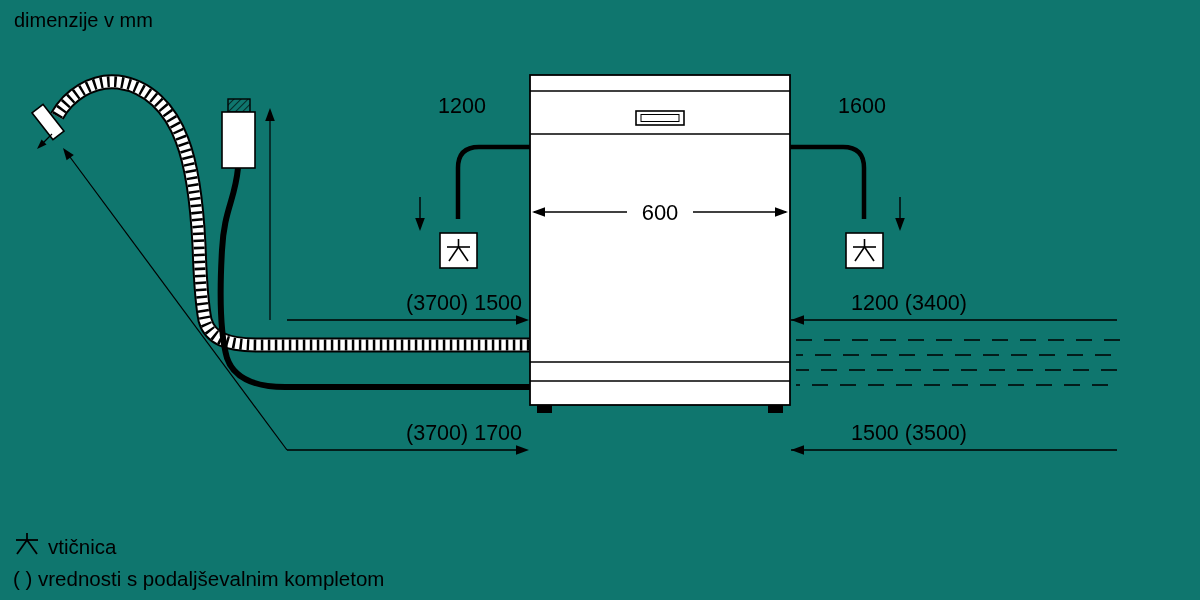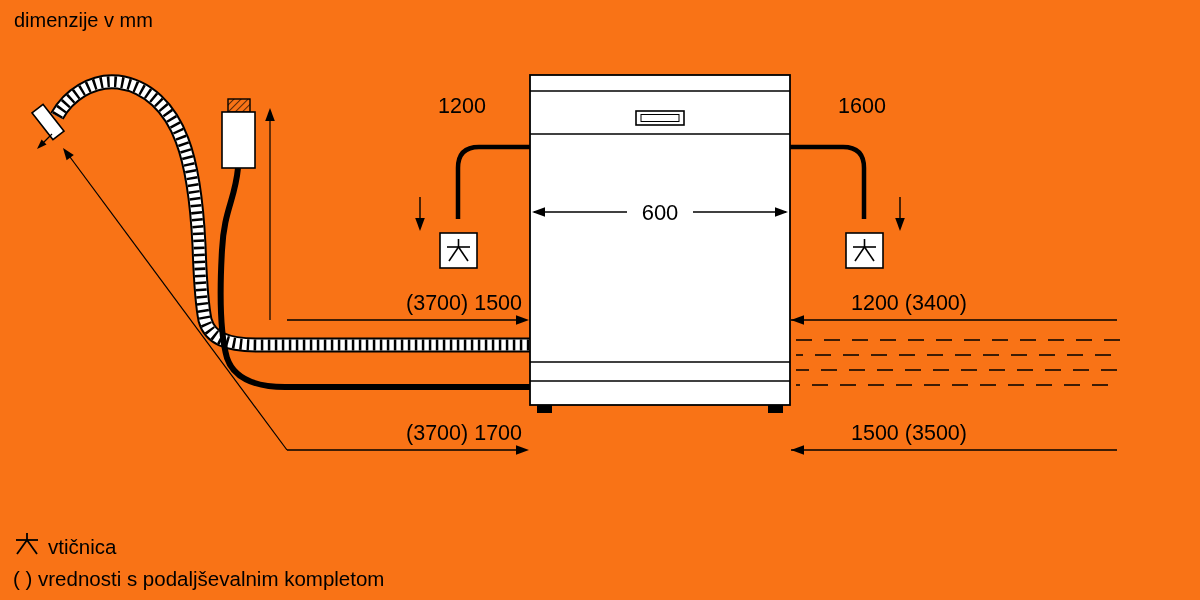--- a/index.html
+++ b/index.html
@@ -1,16 +1,16 @@
 <!DOCTYPE html>
 <html><head>
 <meta charset="utf-8">
 <style>
   html,body{margin:0;padding:0;background:#ffffff;}
-  .canvas{position:relative;width:1200px;height:600px;background:#f97316;overflow:hidden;
+  .canvas{position:relative;width:1200px;height:600px;background:#0f766e;overflow:hidden;
           font-family:"Liberation Sans", sans-serif;}
   svg text{font-family:"Liberation Sans", sans-serif;fill:#000;}
   .t-title{font-size:20px;}
   .t-dim{font-size:21.5px;}
   .t-width{font-size:22px;}
   .t-legend{font-size:20.5px;}
 </style>
 </head>
 <body>
 

